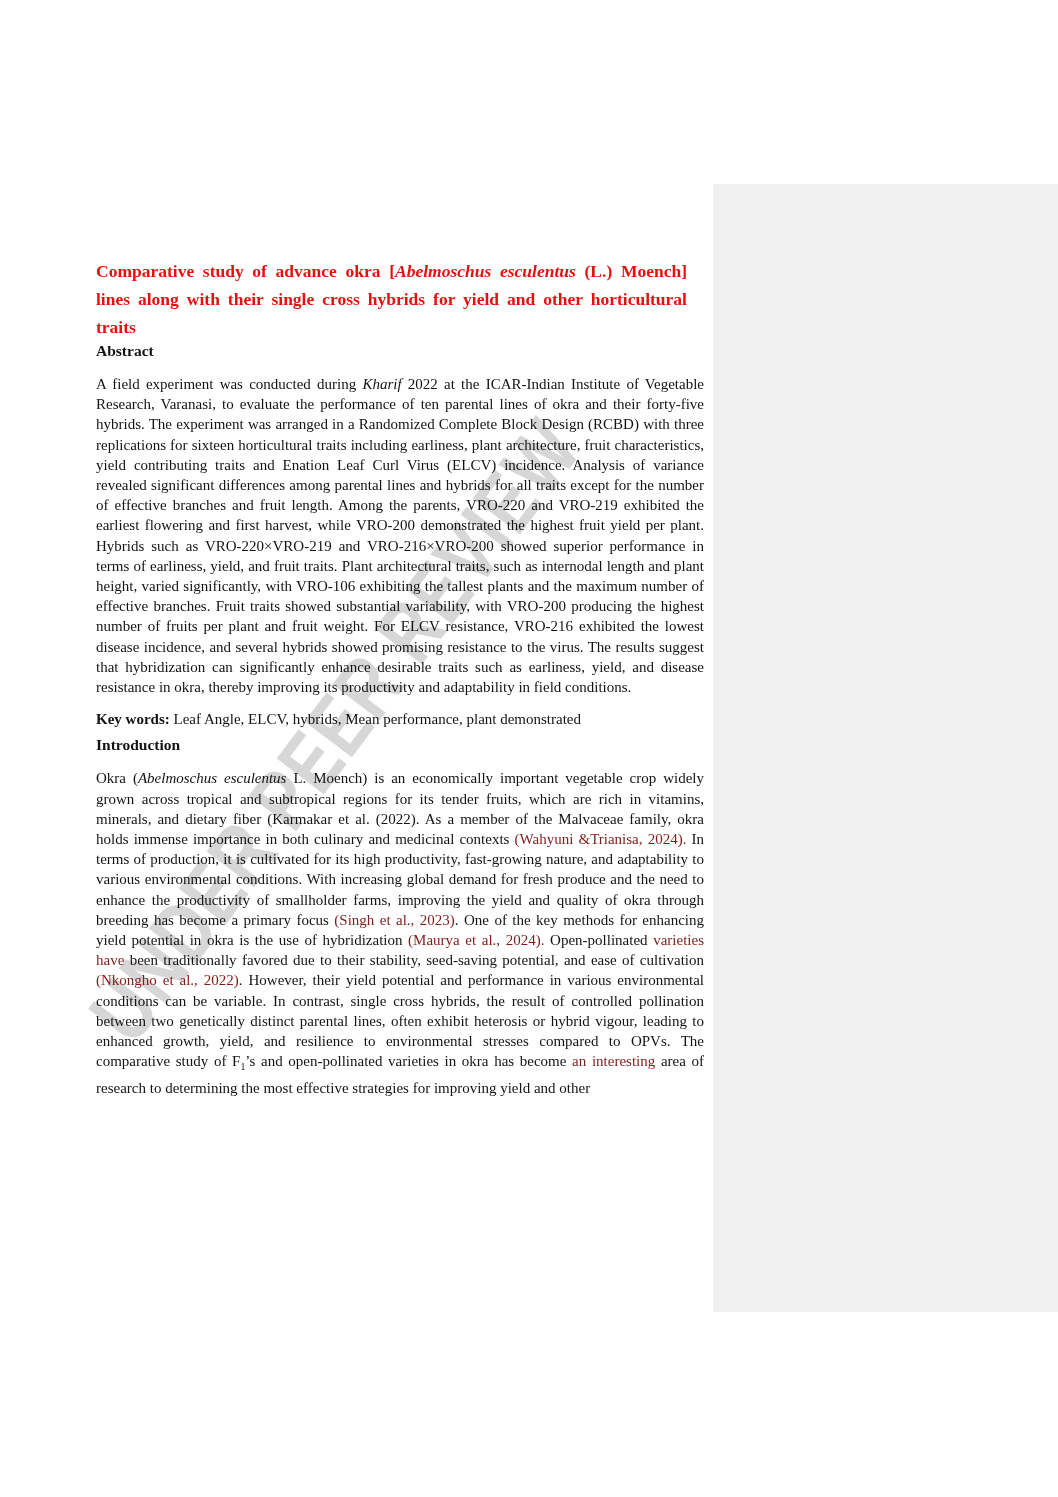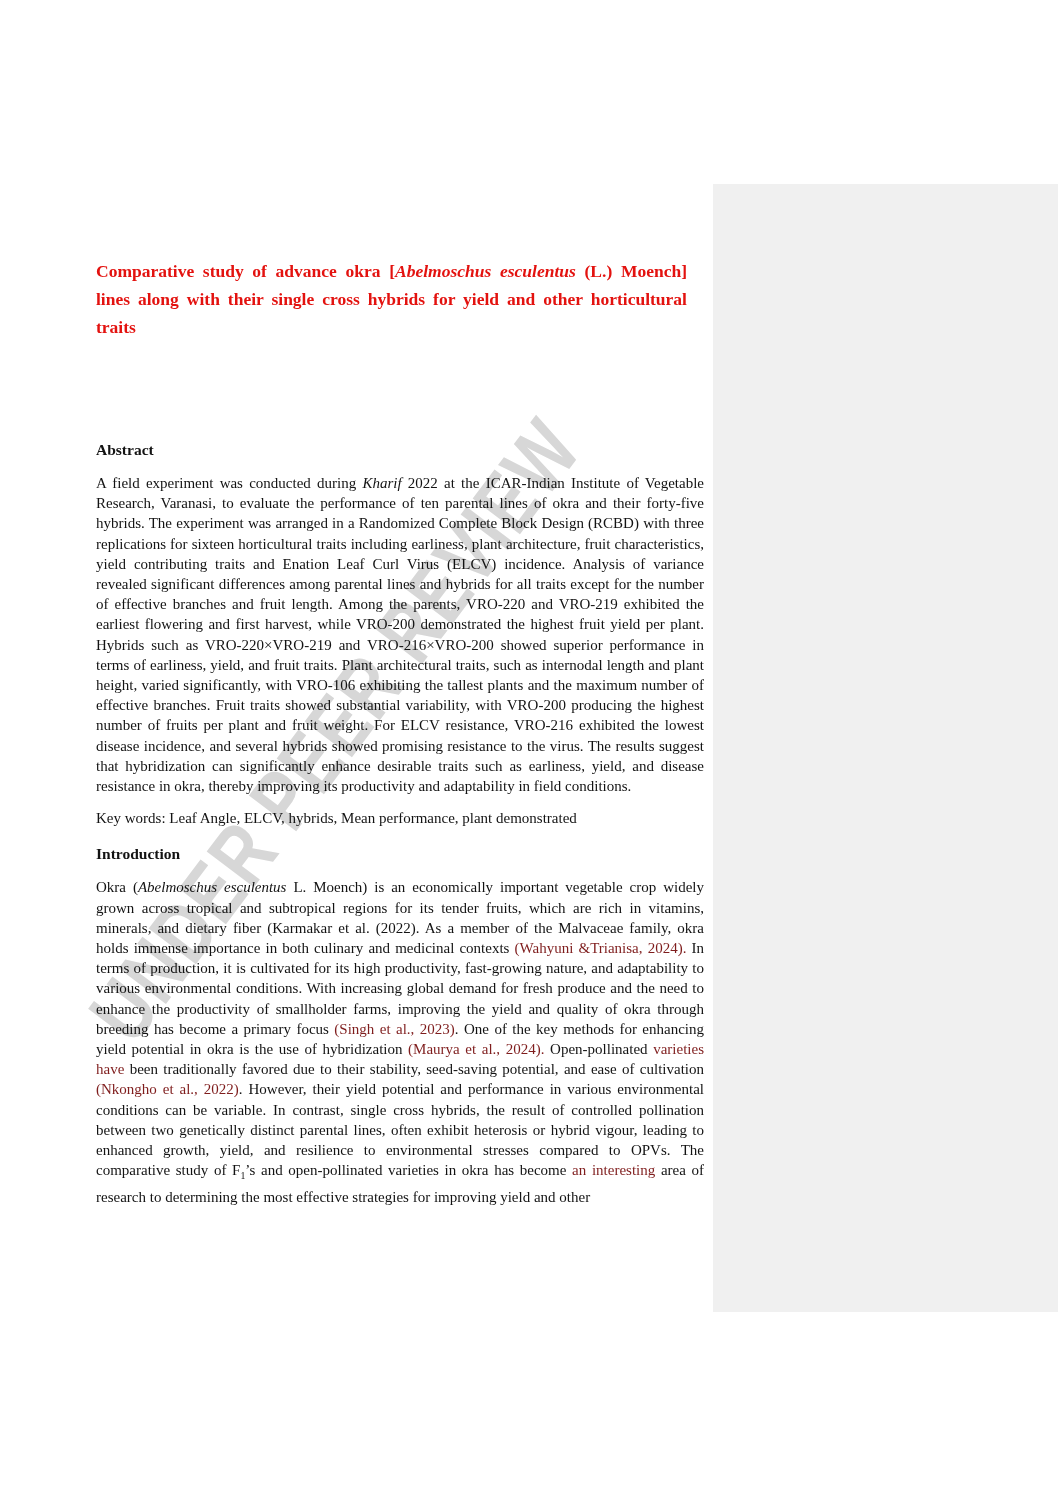--- a/index.html
+++ b/index.html
@@ -51,37 +51,37 @@
     color: #e3120f;
     text-align: justify;
   }
   h2.section-heading {
     font-size: 15.5px;
     line-height: 20px;
     font-weight: bold;
     color: #131313;
     margin: 0;
   }
-  #abstract-heading { margin-top: 99px; }
-  #introduction-heading { margin-top: 16px; }
+  #abstract-heading { }
+  #introduction-heading { margin-top: 6px; }
   p.body-para {
     margin: 13px 0 0 0;
     font-size: 15px;
     line-height: 20.2px;
     text-align: justify;
   }
   p.keywords-line {
     margin: 12px 0 0 0;
     font-size: 15px;
     line-height: 20.2px;
   }
   .italic { font-style: italic; }
   .red { color: #7f1d1d; }
   .sub { vertical-align: sub; font-size: 0.66em; }
-  .bold { font-weight: normal; }
+  .bold { font-weight: bold; }
 </style>
 </head>
 <body>
 
 <div class="page">
 
   <div class="side-panel"></div>
 
   <div class="watermark">UNDER PEER REVIEW</div>
 

